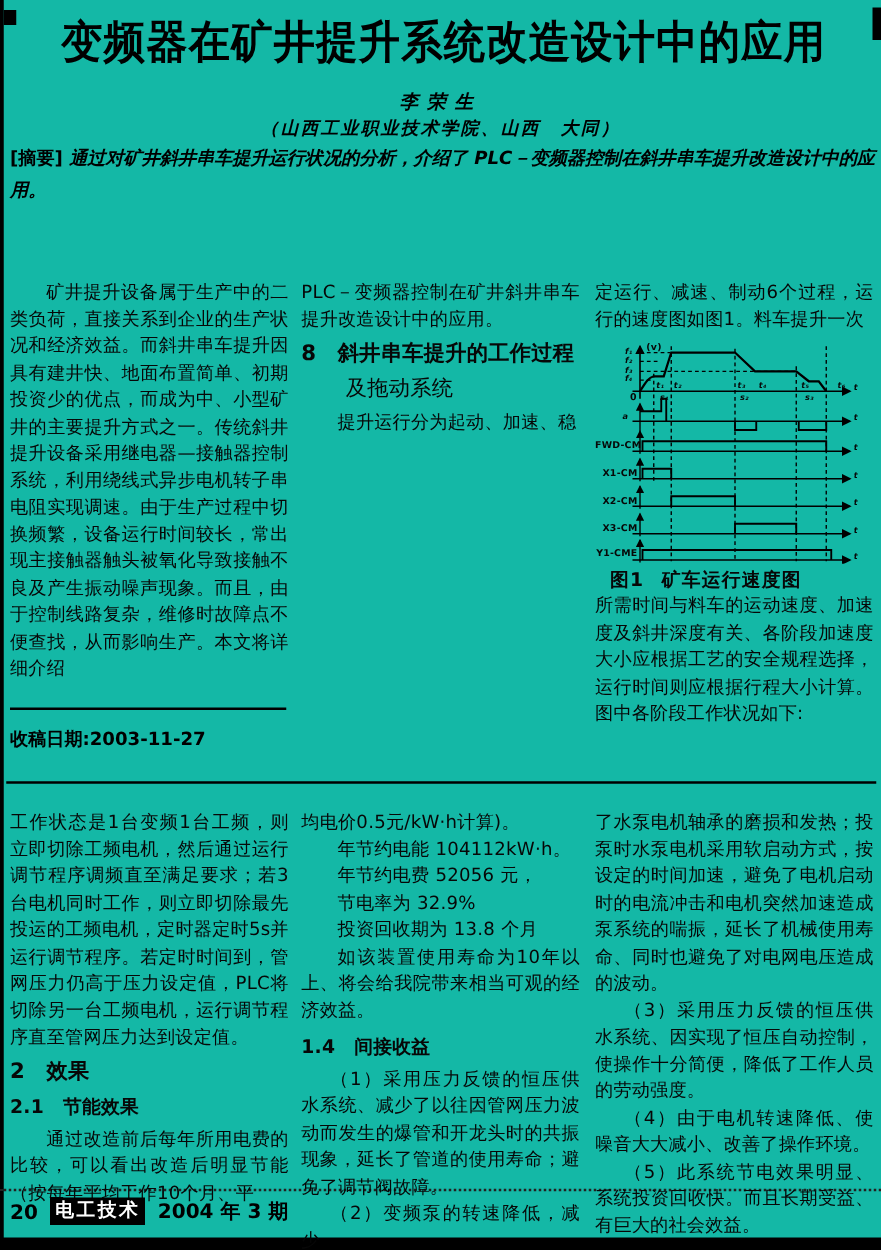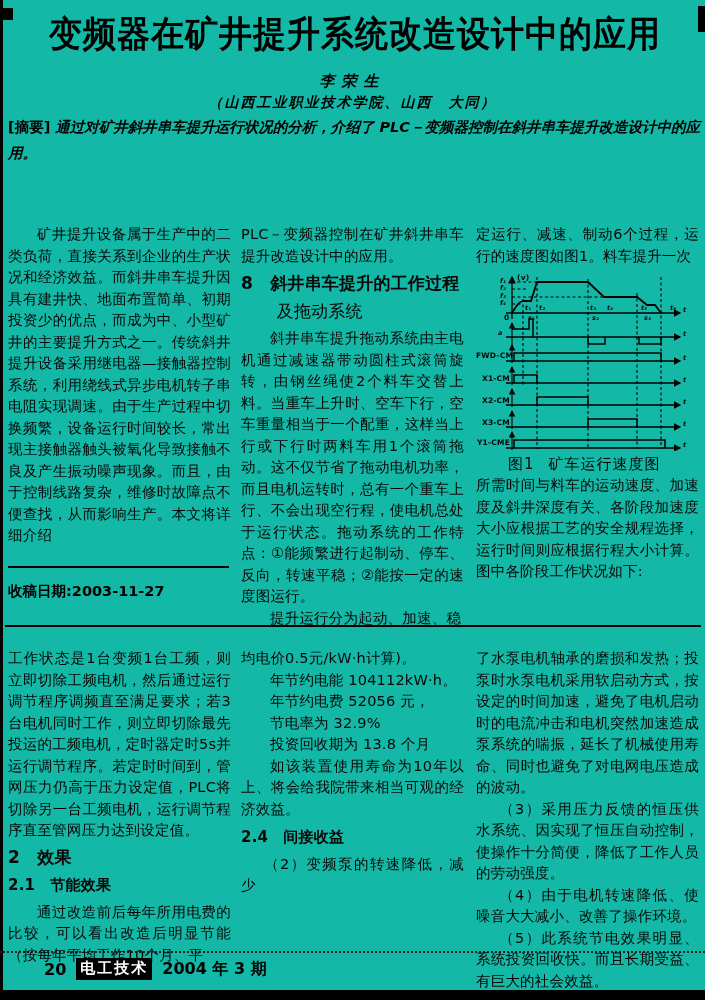--- a/index.html
+++ b/index.html
@@ -46,26 +46,26 @@
   .received .rule { border-top:2px solid #000; margin-bottom:14px; }
   .received .date { font-size:14.5px; font-weight:bold; }
   .midrule { position:absolute; left:5px; top:625px; width:696px; border-top:2.5px solid #000; }
 
   
   .figure { position:relative; width:223px; height:198px; margin-top:6px; }
   .figure svg { position:absolute; left:0; top:0; }
   .flabel { position:absolute; font-size:7.5px; font-weight:bold; line-height:1; white-space:nowrap; }
   .sig { width:34px; text-align:right; }
   .tick { font-size:6.5px; font-weight:bold; font-style:italic; }
-  .caption { position:absolute; left:32px; top:181px; font-size:15px; font-weight:normal; letter-spacing:1px; }
+  .caption { position:absolute; left:12px; top:181px; font-size:15px; font-weight:bold; letter-spacing:1px; }
   .caption .cap-gap { display:inline-block; width:14px; }
 
   
   .footer { position:absolute; left:8px; top:958px; display:flex; align-items:center; gap:10px;
-            font-size:16px; font-weight:bold;margin-left:36px; }
+            font-size:16px; font-weight:bold; }
   .badge { background:#000; color:#fff; padding:1px 4px 2px; font-size:15px; letter-spacing:2px; }
 </style>
 </head>
 <body>
 
 <div class="page">
   <div class="scan-left"></div>
   <div class="scan-bottom"></div>
   <div class="scan-blob-tl"></div>
   <div class="scan-blob-tr"></div>
@@ -84,21 +84,20 @@
   </div>
   <div class="received">
     <div class="rule"></div>
     <div class="date">收稿日期:2003-11-27</div>
   </div>
 
   <div class="col txt" style="left:241px; top:224px;">
     <p>PLC－变频器控制在矿井斜井串车提升改造设计中的应用。</p>
     <div class="h1" style="margin-top:6px;">8　斜井串车提升的工作过程</div>
     <div class="h1b">及拖动系统</div>
-    <p class="ind">斜井串车提升拖动系统由主电机通过减速器带动圆柱式滚筒旋转，由钢丝绳使2个料车交替上料。当重车上升时、空车下行，空车重量相当于一个配重，这样当上行或下行时两料车用1个滚筒拖动。这不仅节省了拖动电机功率，而且电机运转时，总有一个重车上行、不会出现空行程，使电机总处于运行状态。拖动系统的工作特点：①能频繁进行起制动、停车、反向，转速平稳；②能按一定的速度图运行。</p>
     <p class="ind">提升运行分为起动、加速、稳</p>
   </div>
 
   <div class="col txt" style="left:476px; top:224px;">
     <p>定运行、减速、制动6个过程，运行的速度图如图1。料车提升一次</p>
 
     <div class="figure">
       <svg width="223" height="178" viewBox="0 0 223 178">
         <defs>
           <marker id="ar" markerWidth="7" markerHeight="7" refX="5" refY="3" orient="auto">
@@ -200,21 +199,22 @@
     <p class="ind">通过改造前后每年所用电费的比较，可以看出改造后明显节能（按每年平均工作10个月、平</p>
   </div>
 
   <div class="col txt" style="left:241px; top:648px;">
     <p>均电价0.5元/kW·h计算)。</p>
     <p class="stat">年节约电能 104112kW·h。</p>
     <p class="stat">年节约电费 52056 元，</p>
     <p class="stat">节电率为 32.9%</p>
     <p class="stat">投资回收期为 13.8 个月</p>
     <p class="ind">如该装置使用寿命为10年以上、将会给我院带来相当可观的经济效益。</p>
-    <div class="h2">2.4　间接收益</div>
+    <div class="h2">1.4　间接收益</div>
+    <p class="item">（1）采用压力反馈的恒压供水系统、减少了以往因管网压力波动而发生的爆管和开龙头时的共振现象，延长了管道的使用寿命；避免了调节阀故障。</p>
     <p class="item">（2）变频泵的转速降低，减少</p>
   </div>
 
   <div class="col txt" style="left:476px; top:648px;">
     <p>了水泵电机轴承的磨损和发热；投泵时水泵电机采用软启动方式，按设定的时间加速，避免了电机启动时的电流冲击和电机突然加速造成泵系统的喘振，延长了机械使用寿命、同时也避免了对电网电压造成的波动。</p>
     <p class="item">（3）采用压力反馈的恒压供水系统、因实现了恒压自动控制，使操作十分简便，降低了工作人员的劳动强度。</p>
     <p class="item">（4）由于电机转速降低、使噪音大大减小、改善了操作环境。</p>
     <p class="item">（5）此系统节电效果明显、系统投资回收快。而且长期受益、有巨大的社会效益。</p>
   </div>
 

